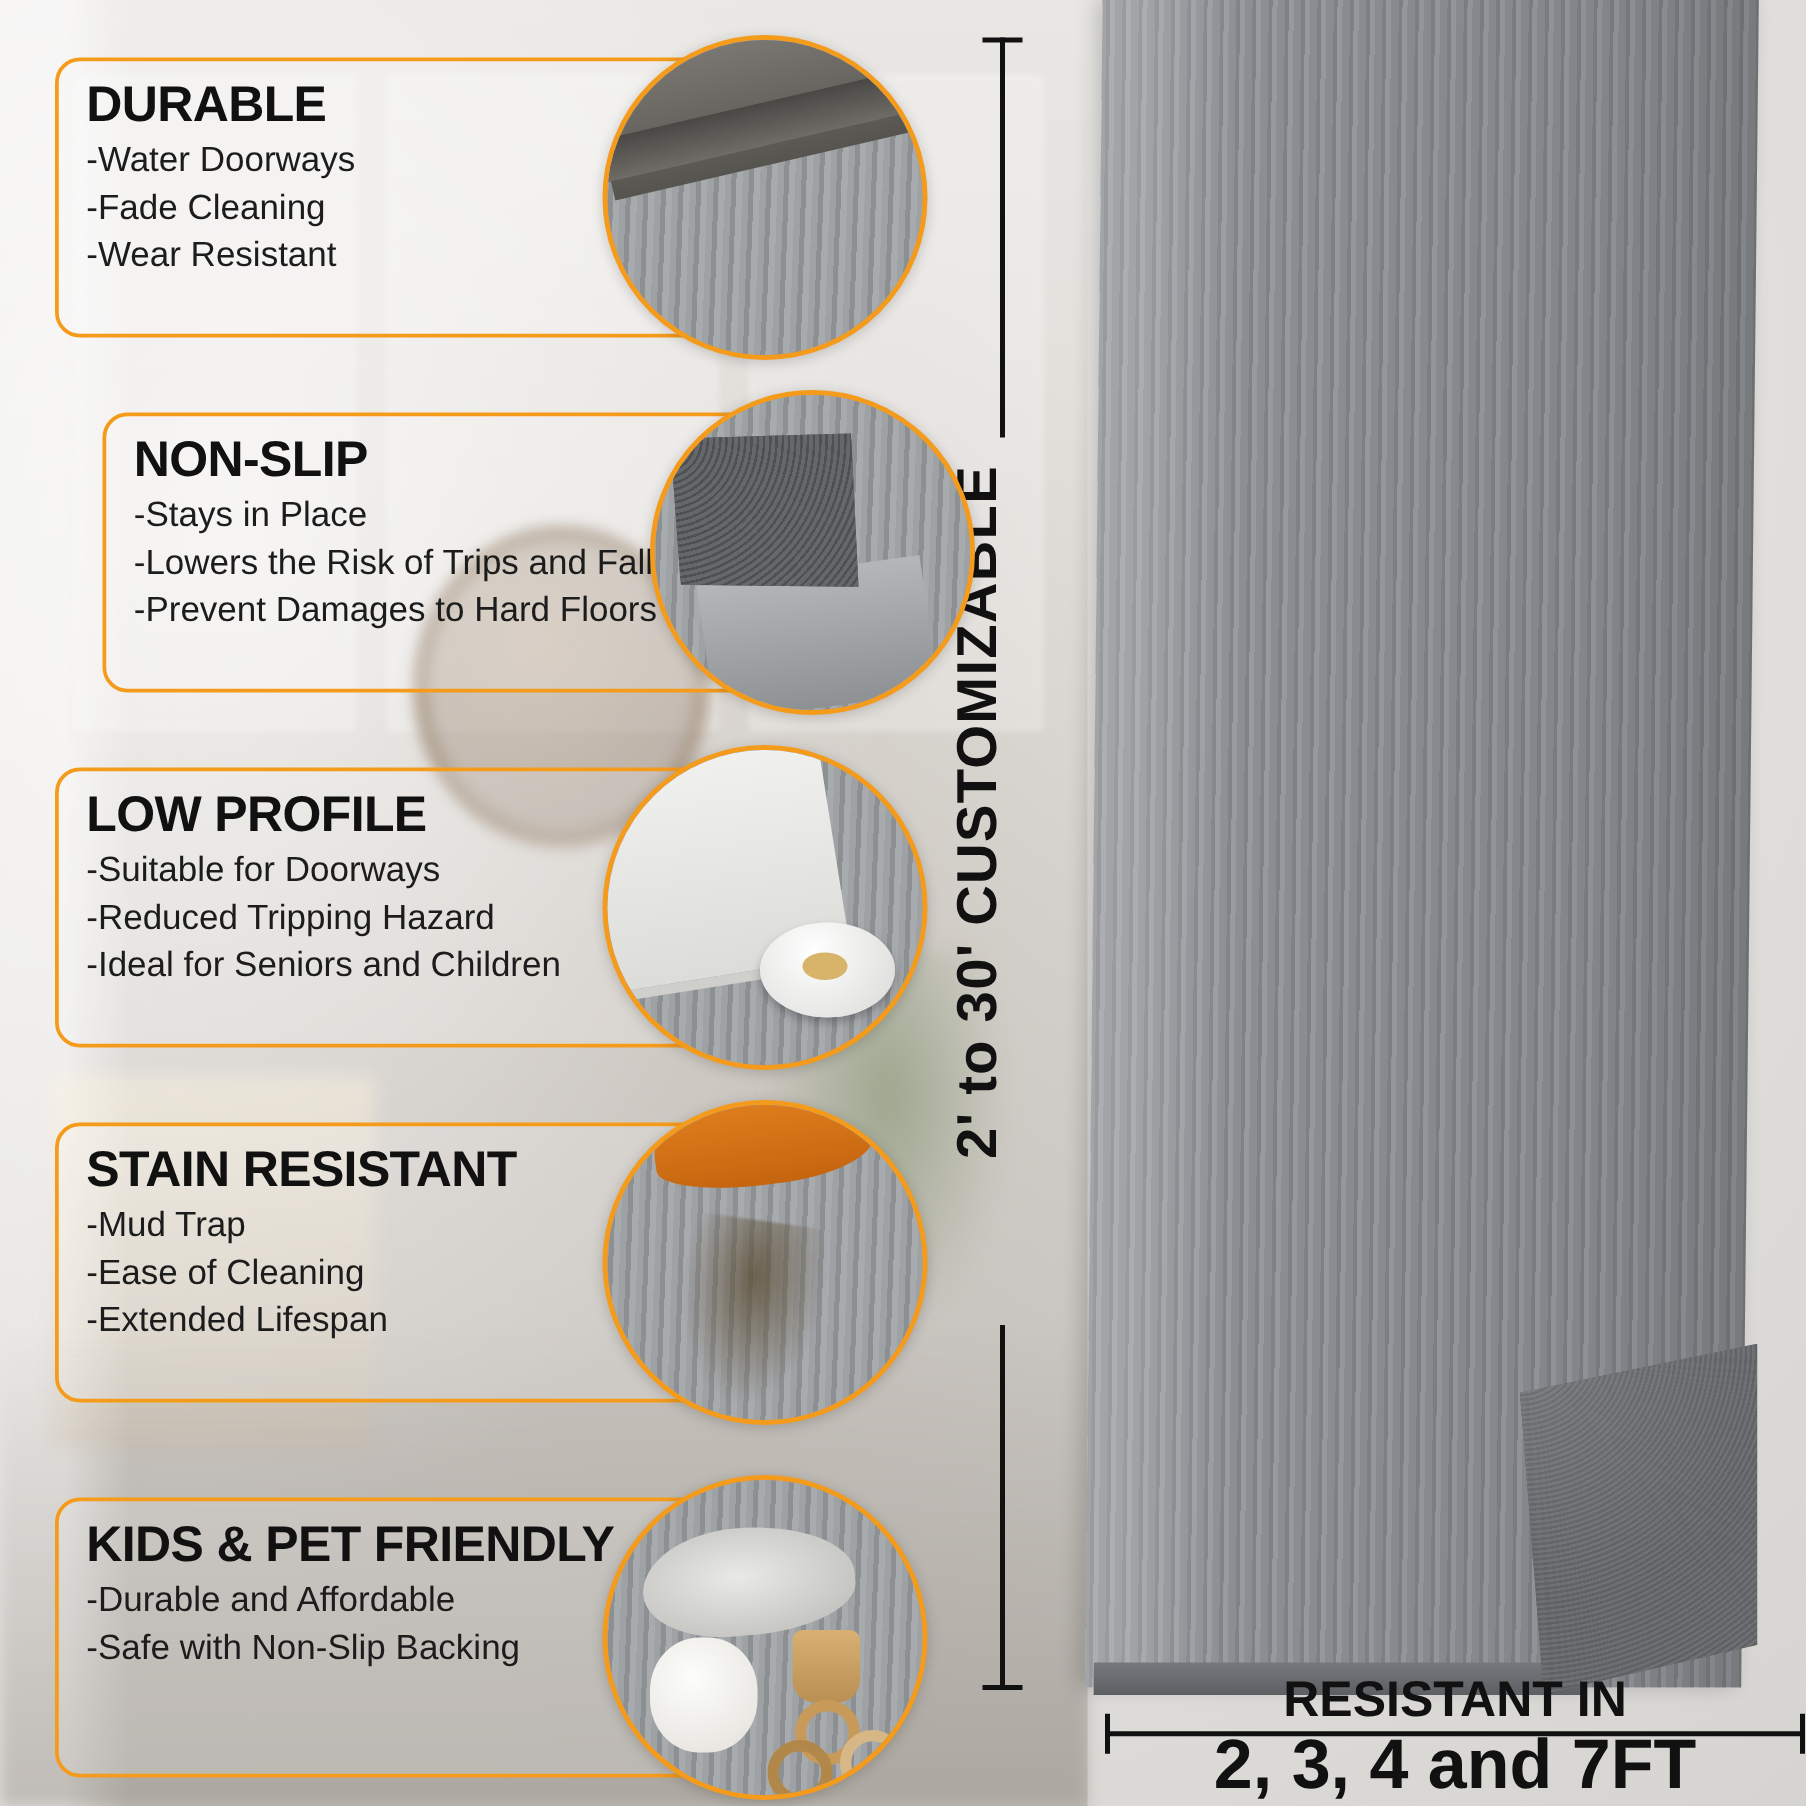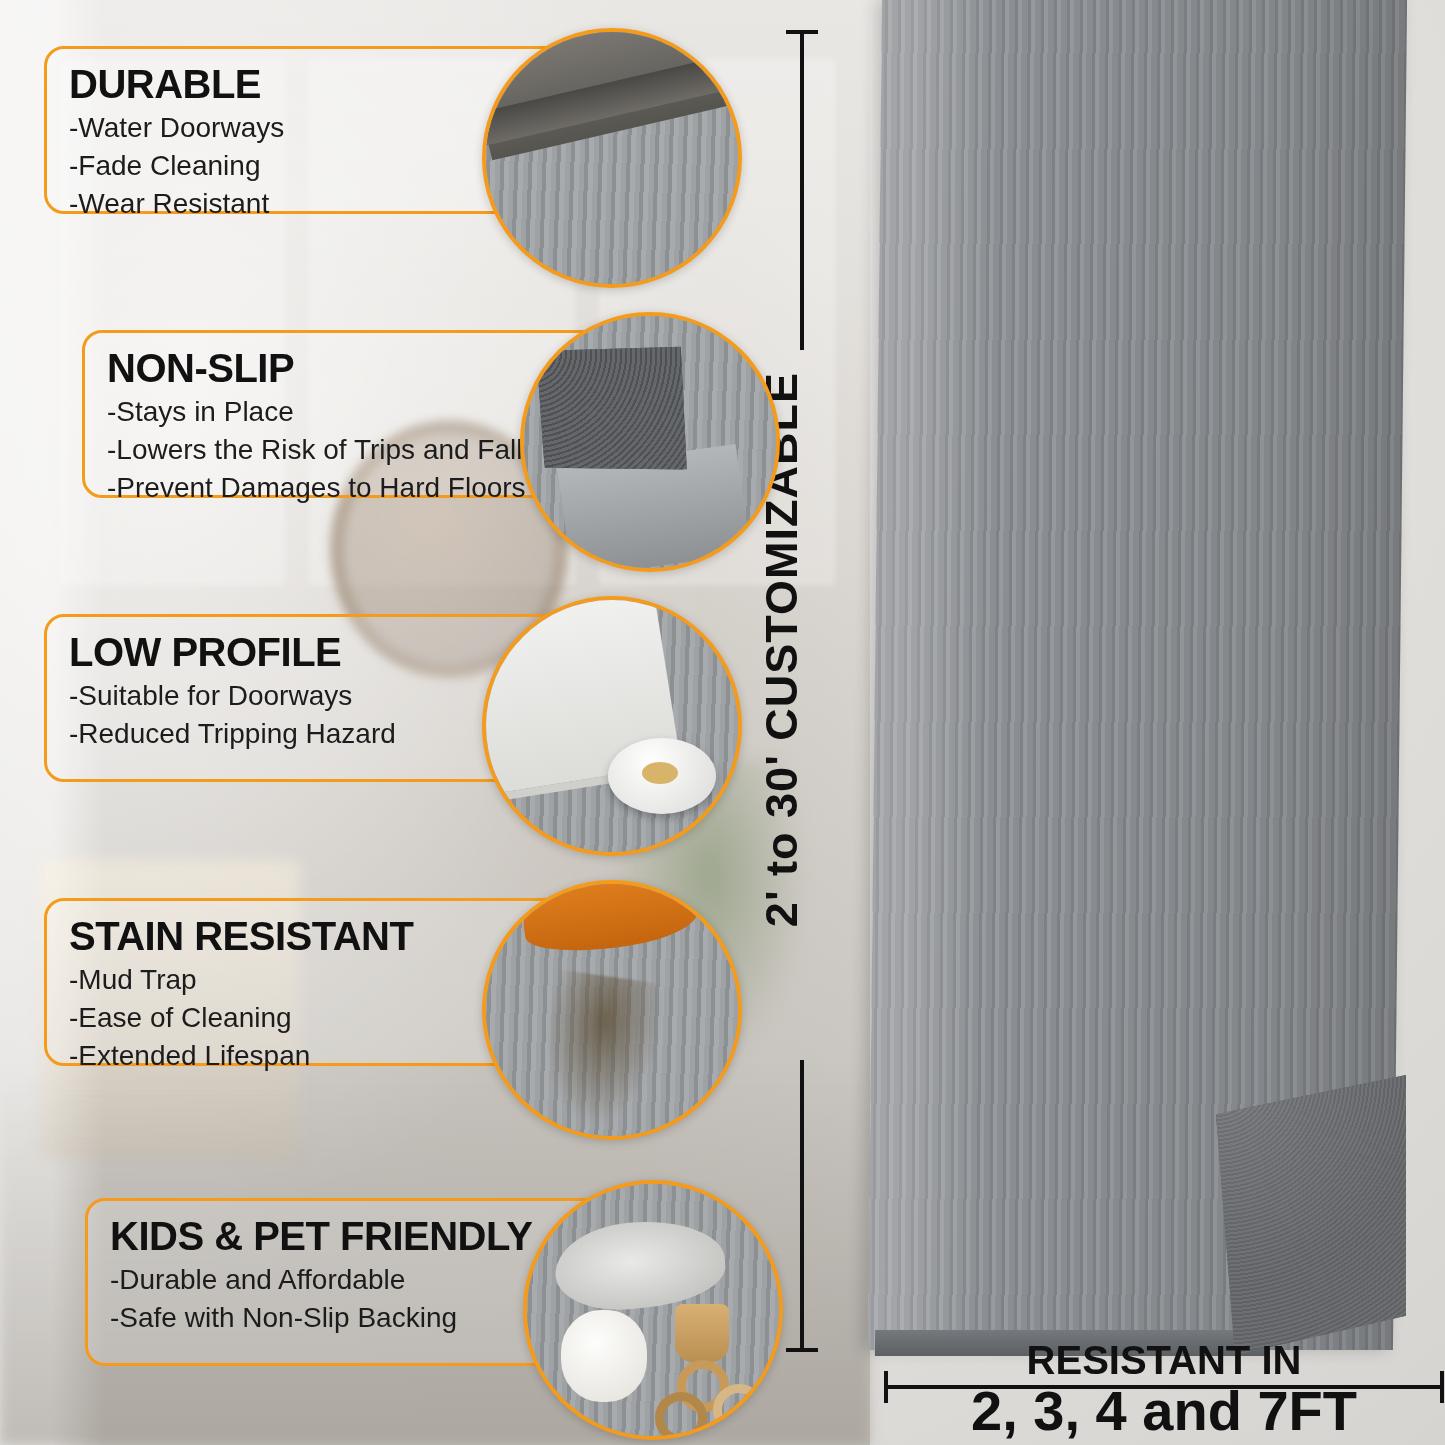--- a/index.html
+++ b/index.html
@@ -113,21 +113,21 @@
   }
   .hlabel .l2{font-size:56px;}
 
   
   .feature{
     position:absolute;left:44px;
     width:690px;height:230px;
   }
   .pill{
     position:absolute;left:0;top:18px;
-    width:540px;height:168px;
+    width:540px;height:224px;
     border:3px solid #F59B1C;
     border-radius:20px;
     background:rgba(255,255,255,.18);
     box-sizing:border-box;
     padding:14px 22px 0 22px;
   }
   .pill h3{
     margin:0 0 4px 0;
     font-size:40px;line-height:1.05;font-weight:bold;color:#111;
     letter-spacing:-0.5px;
@@ -289,20 +289,21 @@
       <div class="fold"></div>
       <div class="backing"></div>
     </div>
   </div>
 
   <div class="feature" style="top:596px;">
     <div class="pill">
       <h3>LOW PROFILE</h3>
       <p>-Suitable for Doorways</p>
       <p>-Reduced Tripping Hazard</p>
+      <p>-Ideal for Seniors and Children</p>
     </div>
     <div class="bubble b3">
       <div class="bub-ribs"></div>
       <div class="door"></div>
       <div class="robot"></div>
     </div>
   </div>
 
   <div class="feature" style="top:880px;">
     <div class="pill">
@@ -311,21 +312,21 @@
       <p>-Ease of Cleaning</p>
       <p>-Extended Lifespan</p>
     </div>
     <div class="bubble b4">
       <div class="bub-ribs"></div>
       <div class="boot"></div>
       <div class="print"></div>
     </div>
   </div>
 
-  <div class="feature" style="top:1180px;margin-left:41px;">
+  <div class="feature" style="top:1180px;">
     <div class="pill">
       <h3>KIDS &amp; PET FRIENDLY</h3>
       <p>-Durable and Affordable</p>
       <p>-Safe with Non-Slip Backing</p>
     </div>
     <div class="bubble b5">
       <div class="bub-ribs"></div>
       <div class="pet"></div>
       <div class="bear"></div>
       <div class="stack"></div>

